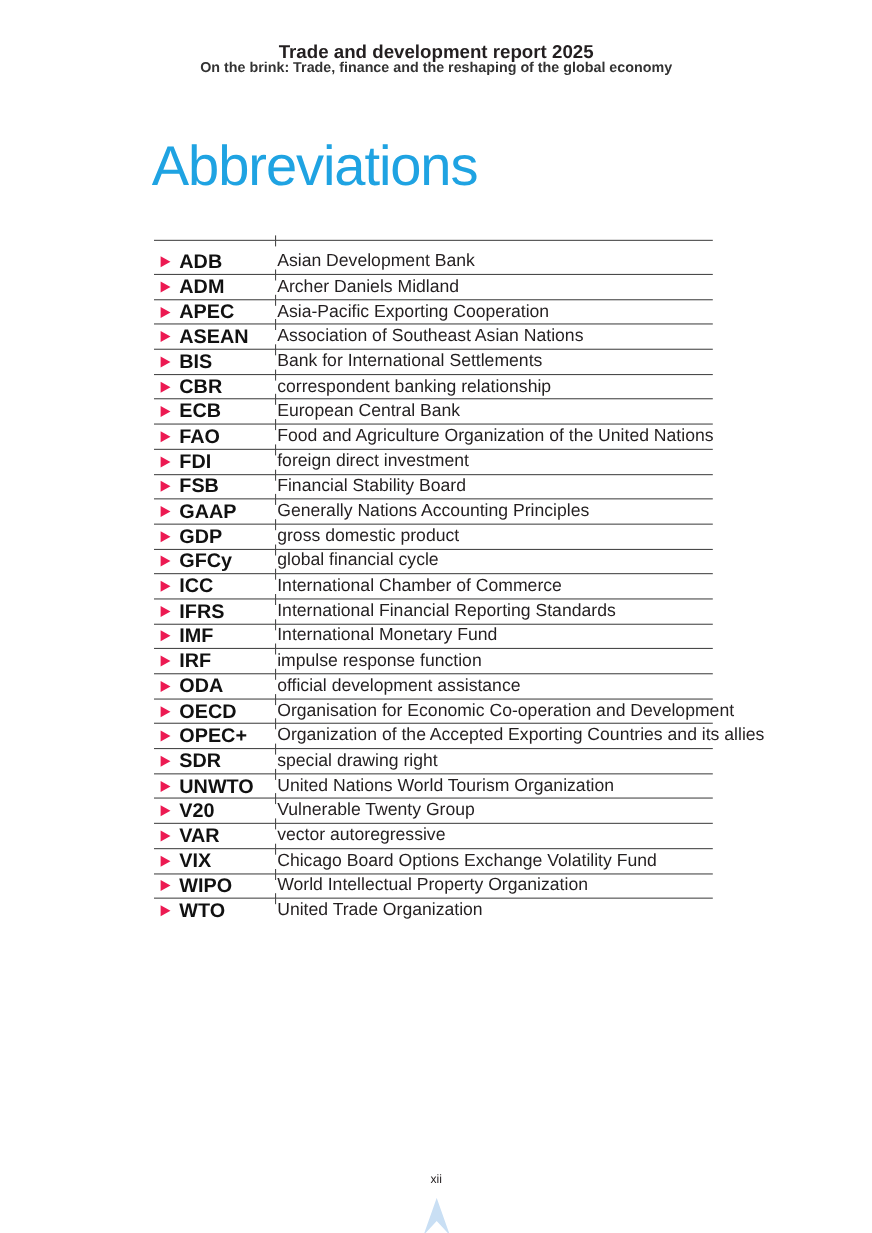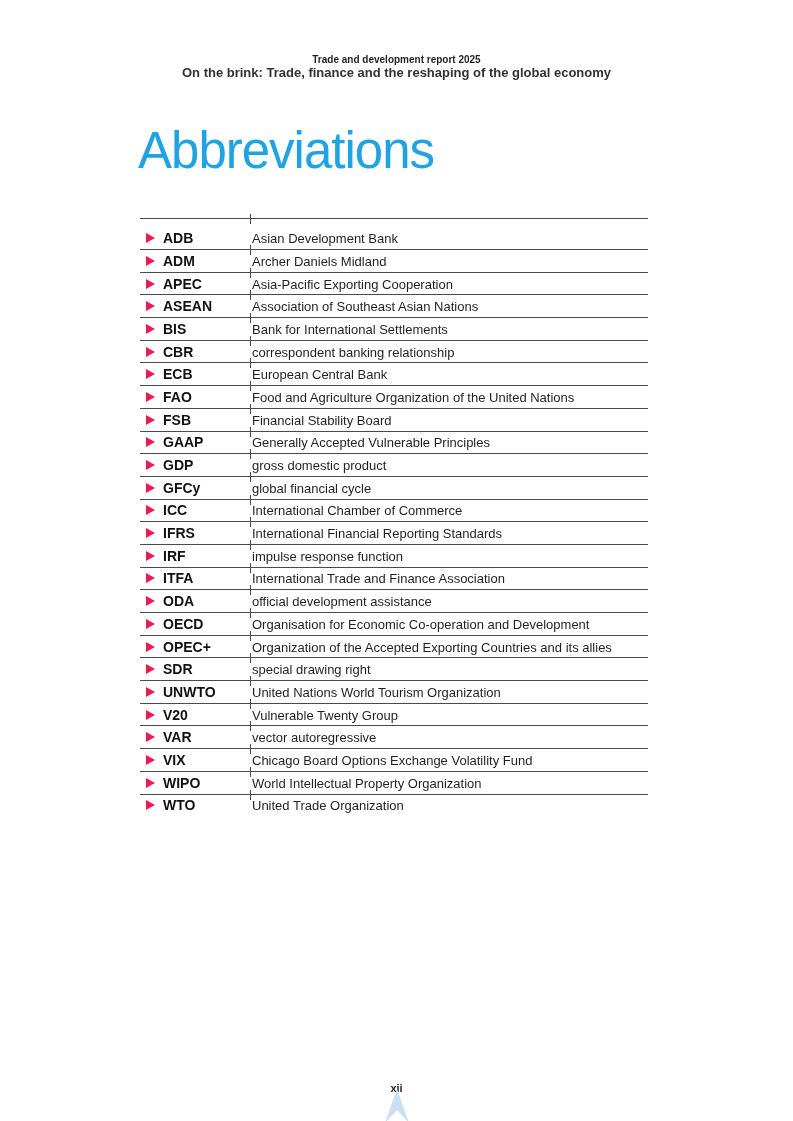--- a/index.html
+++ b/index.html
@@ -15,21 +15,21 @@
     width: 793px; height: 1121px;
     position: relative; overflow: hidden;
     font-family: "Liberation Sans", "DejaVu Sans", sans-serif;
     color: var(--text);
   }
   
   .page-header {
     position: absolute; top: 41px; left: 0; width: 100%;
     text-align: center; line-height: 13px;
   }
-  .page-header .title { font-size: 10px; font-weight: bold; color: #231F20; margin-top: 12px; }
+  .page-header .title { font-size: 17px; font-weight: bold; color: #231F20; }
   .page-header .subtitle { font-size: 13px; font-weight: bold; color: #333333; }
   
   .doc-heading {
     position: absolute; left: 138px; top: 121px;
     font-size: 51px; font-weight: normal; letter-spacing: -1px;
     color: var(--heading-blue);
   }
   
   .abbr-table {
     position: absolute; left: 140px; top: 218px; width: 508px;
@@ -51,26 +51,26 @@
   .cell { position: absolute; top: 50%; transform: translateY(-50%); white-space: nowrap; }
   .row:first-child .cell { top: 62%; }
   .bullet {
     position: absolute; left: 6px; top: 50%; transform: translateY(-50%);
     width: 0; height: 0;
     border-left: 9px solid var(--bullet-red);
     border-top: 5px solid transparent;
     border-bottom: 5px solid transparent;
   }
   .row:first-child .bullet { top: 62%; }
-  .abbr { left: 23px; font-size: 14px; font-weight: bold; color: #111111; text-align: center; }
-  .def  { left: 112px; font-size: 13px; font-weight: normal; color: #231F20; }
+  .abbr { left: 23px; font-size: 18px; font-weight: bold; color: #111111; text-align: center; }
+  .def  { left: 112px; font-size: 16px; font-weight: normal; color: #231F20; }
   
   .page-number {
     position: absolute; top: 1066px; left: 0; width: 100%;
-    text-align: center; font-size: 11px; font-weight: bold; color: #231F20; margin-top: 16px;
+    text-align: center; font-size: 11px; font-weight: normal; color: #231F20;
   }
   .chevron-logo {
     position: absolute; left: 385px; top: 1089px;
     width: 24px; height: 34px;
     background: var(--chevron-blue);
     clip-path: polygon(0 100%, 50% 0%, 100% 100%, 50% 62%);
   }
 </style>
 </head>
 <body>
@@ -118,27 +118,32 @@
       <span class="cell abbr">ECB</span>
       <span class="cell def">European Central Bank</span>
     </li>
     <li class="row">
       <span class="bullet"></span>
       <span class="cell abbr">FAO</span>
       <span class="cell def">Food and Agriculture Organization of the United Nations</span>
     </li>
     <li class="row">
       <span class="bullet"></span>
+      <span class="cell abbr">FDI</span>
+      <span class="cell def">foreign direct investment</span>
+    </li>
+    <li class="row">
+      <span class="bullet"></span>
       <span class="cell abbr">FSB</span>
       <span class="cell def">Financial Stability Board</span>
     </li>
     <li class="row">
       <span class="bullet"></span>
       <span class="cell abbr">GAAP</span>
-      <span class="cell def">Generally Accepted Vulnerable Principles</span>
+      <span class="cell def">Generally Nations Accounting Principles</span>
     </li>
     <li class="row">
       <span class="bullet"></span>
       <span class="cell abbr">GDP</span>
       <span class="cell def">gross domestic product</span>
     </li>
     <li class="row">
       <span class="bullet"></span>
       <span class="cell abbr">GFCy</span>
       <span class="cell def">global financial cycle</span>
@@ -148,30 +153,30 @@
       <span class="cell abbr">ICC</span>
       <span class="cell def">International Chamber of Commerce</span>
     </li>
     <li class="row">
       <span class="bullet"></span>
       <span class="cell abbr">IFRS</span>
       <span class="cell def">International Financial Reporting Standards</span>
     </li>
     <li class="row">
       <span class="bullet"></span>
+      <span class="cell abbr">IMF</span>
+      <span class="cell def">International Monetary Fund</span>
+    </li>
+    <li class="row">
+      <span class="bullet"></span>
       <span class="cell abbr">IRF</span>
       <span class="cell def">impulse response function</span>
     </li>
     <li class="row">
       <span class="bullet"></span>
-      <span class="cell abbr">ITFA</span>
-      <span class="cell def">International Trade and Finance Association</span>
-    </li>
-    <li class="row">
-      <span class="bullet"></span>
       <span class="cell abbr">ODA</span>
       <span class="cell def">official development assistance</span>
     </li>
     <li class="row">
       <span class="bullet"></span>
       <span class="cell abbr">OECD</span>
       <span class="cell def">Organisation for Economic Co-operation and Development</span>
     </li>
     <li class="row">
       <span class="bullet"></span>

